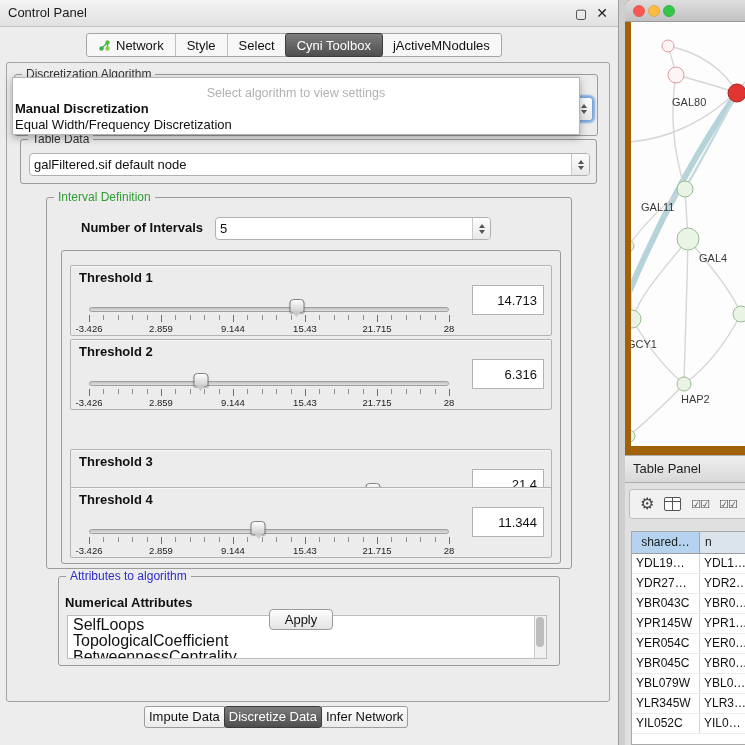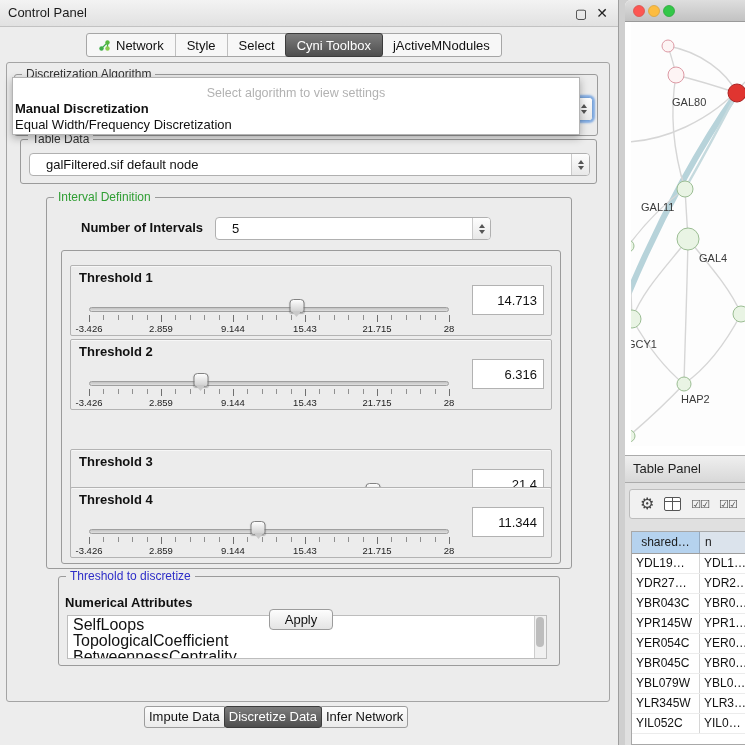--- a/index.html
+++ b/index.html
@@ -27,21 +27,21 @@
   .main-panel{position:absolute;left:6px;top:62px;width:604px;height:640px;border:1px solid #a4a4a4;border-radius:3px;background:#ececec;box-sizing:border-box;}
 
   
   .group{position:absolute;border:1px solid #9b9b9b;border-radius:3px;box-sizing:border-box;z-index:5;}
   .gtitle{position:absolute;top:-8px;left:7px;background:#ececec;padding:0 4px;font-size:12px;line-height:15px;color:#333;white-space:nowrap;}
   .gtitle.green{color:#2f9e33;}
   .gtitle.blue{color:#2d2dc8;}
 
   
   .combo{position:absolute;background:#fff;border:1px solid #b0b0b0;border-radius:4px;display:flex;align-items:stretch;box-sizing:border-box;overflow:hidden;}
-  .combo .cval{flex:1;font-size:13px;color:#111;padding:0 16px;display:flex;align-items:center;white-space:nowrap;overflow:hidden;}
+  .combo .cval{flex:1;font-size:13px;color:#111;padding:0 4px;display:flex;align-items:center;white-space:nowrap;overflow:hidden;}
   .combo .stepper{width:17px;border-left:1px solid #cacaca;background:linear-gradient(#fdfdfd,#e8e8e8);display:flex;flex-direction:column;align-items:center;justify-content:center;gap:2px;}
   .arr-up{width:0;height:0;border-left:3px solid transparent;border-right:3px solid transparent;border-bottom:4px solid #555;}
   .arr-dn{width:0;height:0;border-left:3px solid transparent;border-right:3px solid transparent;border-top:4px solid #555;}
   .combo.focused{border-color:#7aa4d8;box-shadow:0 0 2px 2px rgba(110,160,225,.85);}
 
   
   .overlay{position:absolute;left:12px;top:77px;width:568px;height:58px;background:#fff;border:1px solid #b4b4b4;box-shadow:0 3px 8px rgba(0,0,0,.30);z-index:60;box-sizing:border-box;padding-top:8px;}
   .ov-placeholder{text-align:center;color:#b2b2b2;font-size:12.5px;height:15px;line-height:15px;}
   .ov-item{font-size:13px;color:#111;height:16px;line-height:16px;padding-left:2px;white-space:nowrap;}
   .ov-item.bold{font-weight:700;}
@@ -69,21 +69,21 @@
 
   
   .bottom-tabs{position:absolute;left:144px;top:706px;display:flex;height:22px;z-index:5;}
   .btab{background:linear-gradient(#fcfcfc,#ebebeb);border:1px solid #9c9c9c;padding:0 4px;font-size:13px;line-height:20px;color:#111;box-sizing:border-box;}
   .btab + .btab{margin-left:-1px;}
   .btab:first-child{border-radius:3px 0 0 3px;}
   .btab:last-child{border-radius:0 3px 3px 0;}
   .btab.selected{background:linear-gradient(#7d7d7d,#4e4e4e);color:#fff;border-color:#3c3c3c;border-radius:3px;z-index:2;position:relative;}
 
   
-  #network-window{position:absolute;left:625px;top:0;width:120px;height:455px;border-radius:6px 0 0 0;overflow:hidden;background:#ffffff;}
+  #network-window{position:absolute;left:625px;top:0;width:120px;height:455px;border-radius:6px 0 0 0;overflow:hidden;background:#a16207;}
   .net-titlebar{position:absolute;left:0;top:0;width:100%;height:22px;background:linear-gradient(#dedede,#c2c2c2);border-bottom:1px solid #9a9a9a;display:flex;align-items:center;padding-left:8px;gap:7px;box-sizing:border-box;}
   .net-canvas{position:absolute;left:6px;top:22px;width:114px;height:424px;background:#fdfdfd;}
   .net-canvas svg{display:block;}
   .edge{fill:none;stroke:#d6d6d6;stroke-width:1.4;}
   .edge.thick{stroke:#b7d3da;stroke-width:6;}
   .edge.mid{stroke:#c6dade;stroke-width:2.5;}
   .gnode{fill:#e9f4e4;stroke:#9bbd93;stroke-width:1;}
   .pnode{fill:#fdf4f4;stroke:#dd9aa5;stroke-width:1;}
   .nlabel{font-size:11px;fill:#3a3a3a;}
 
@@ -254,21 +254,21 @@
           <span style="left:60%">15.43</span>
           <span style="left:80%">21.715</span>
           <span style="left:100%">28</span>
         </div>
         <div class="vfield">11.344</div>
       </div>
     </div>
   </div>
 
   <div class="group" style="left:58px;top:576px;width:502px;height:90px;">
-    <span class="gtitle blue">Threshold to discretize</span>
+    <span class="gtitle blue">Attributes to algorithm</span>
     <span class="attr-subtitle">Numerical Attributes</span>
     <div class="attr-list">
       <div class="attr-item">SelfLoops</div>
       <div class="attr-item">TopologicalCoefficient</div>
       <div class="attr-item">BetweennessCentrality</div>
       <div class="attr-scroll">
           <div class="attr-thumb"></div>
         </div>
     </div>
   </div>

